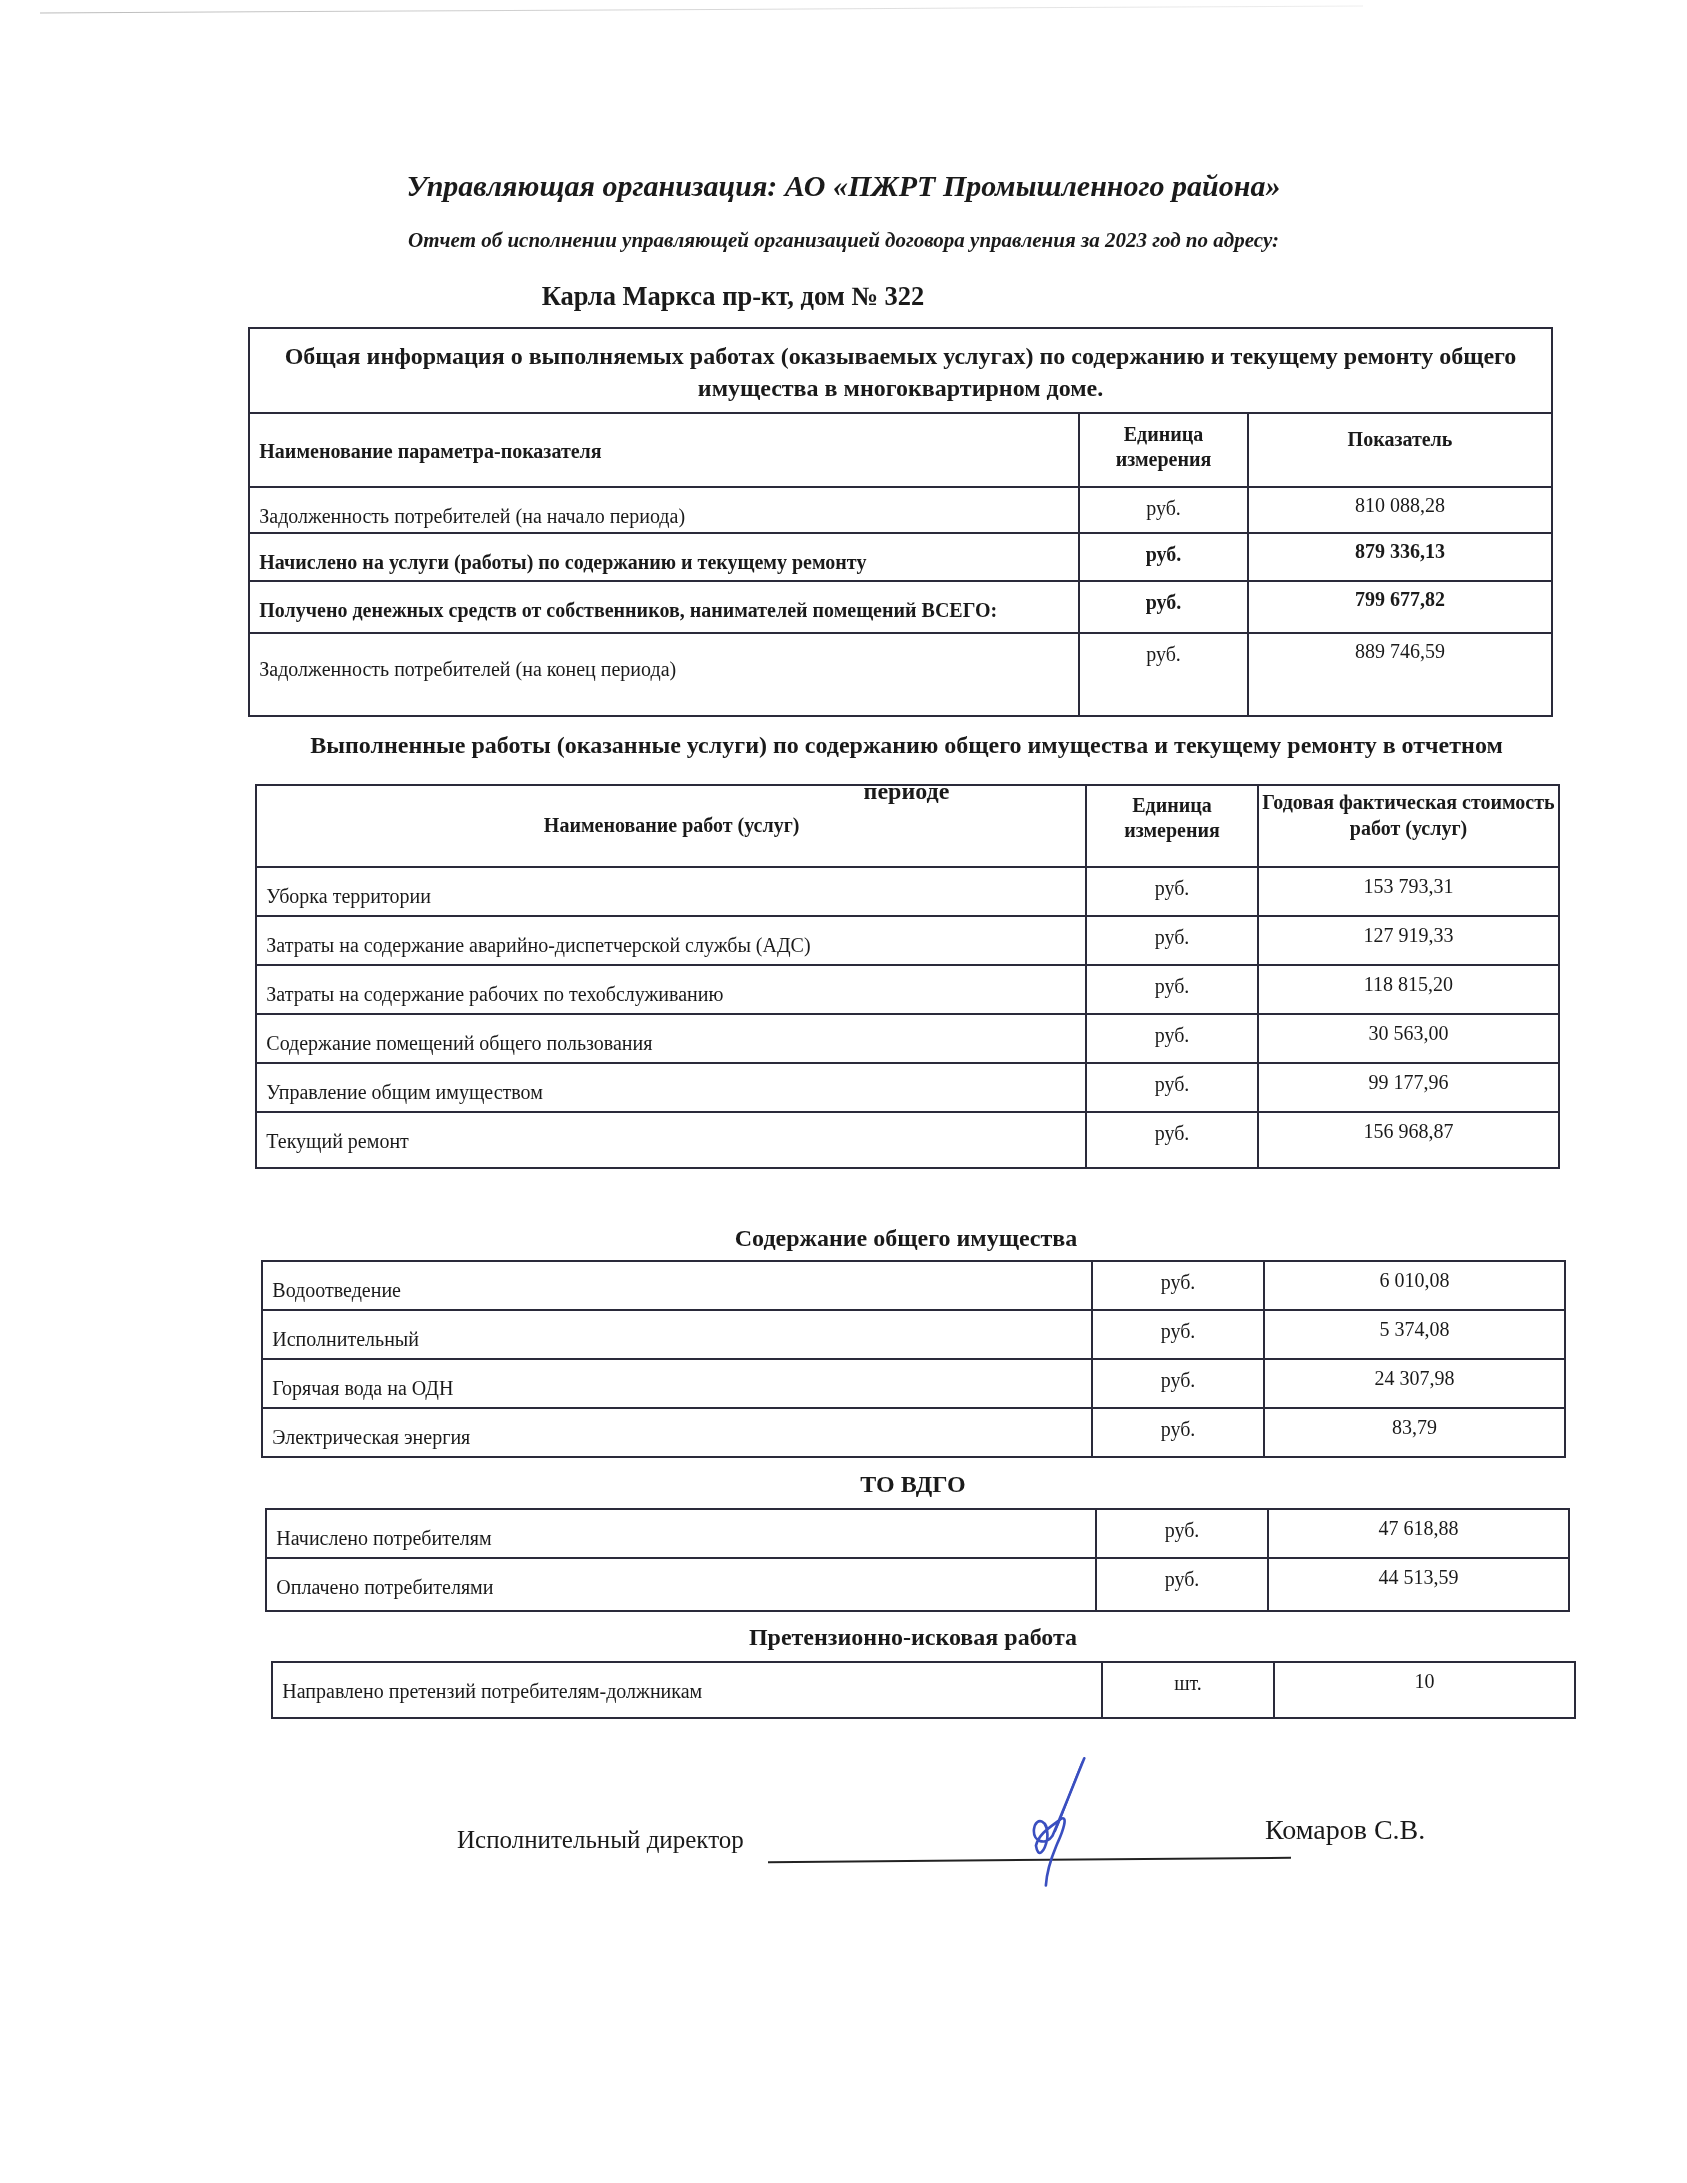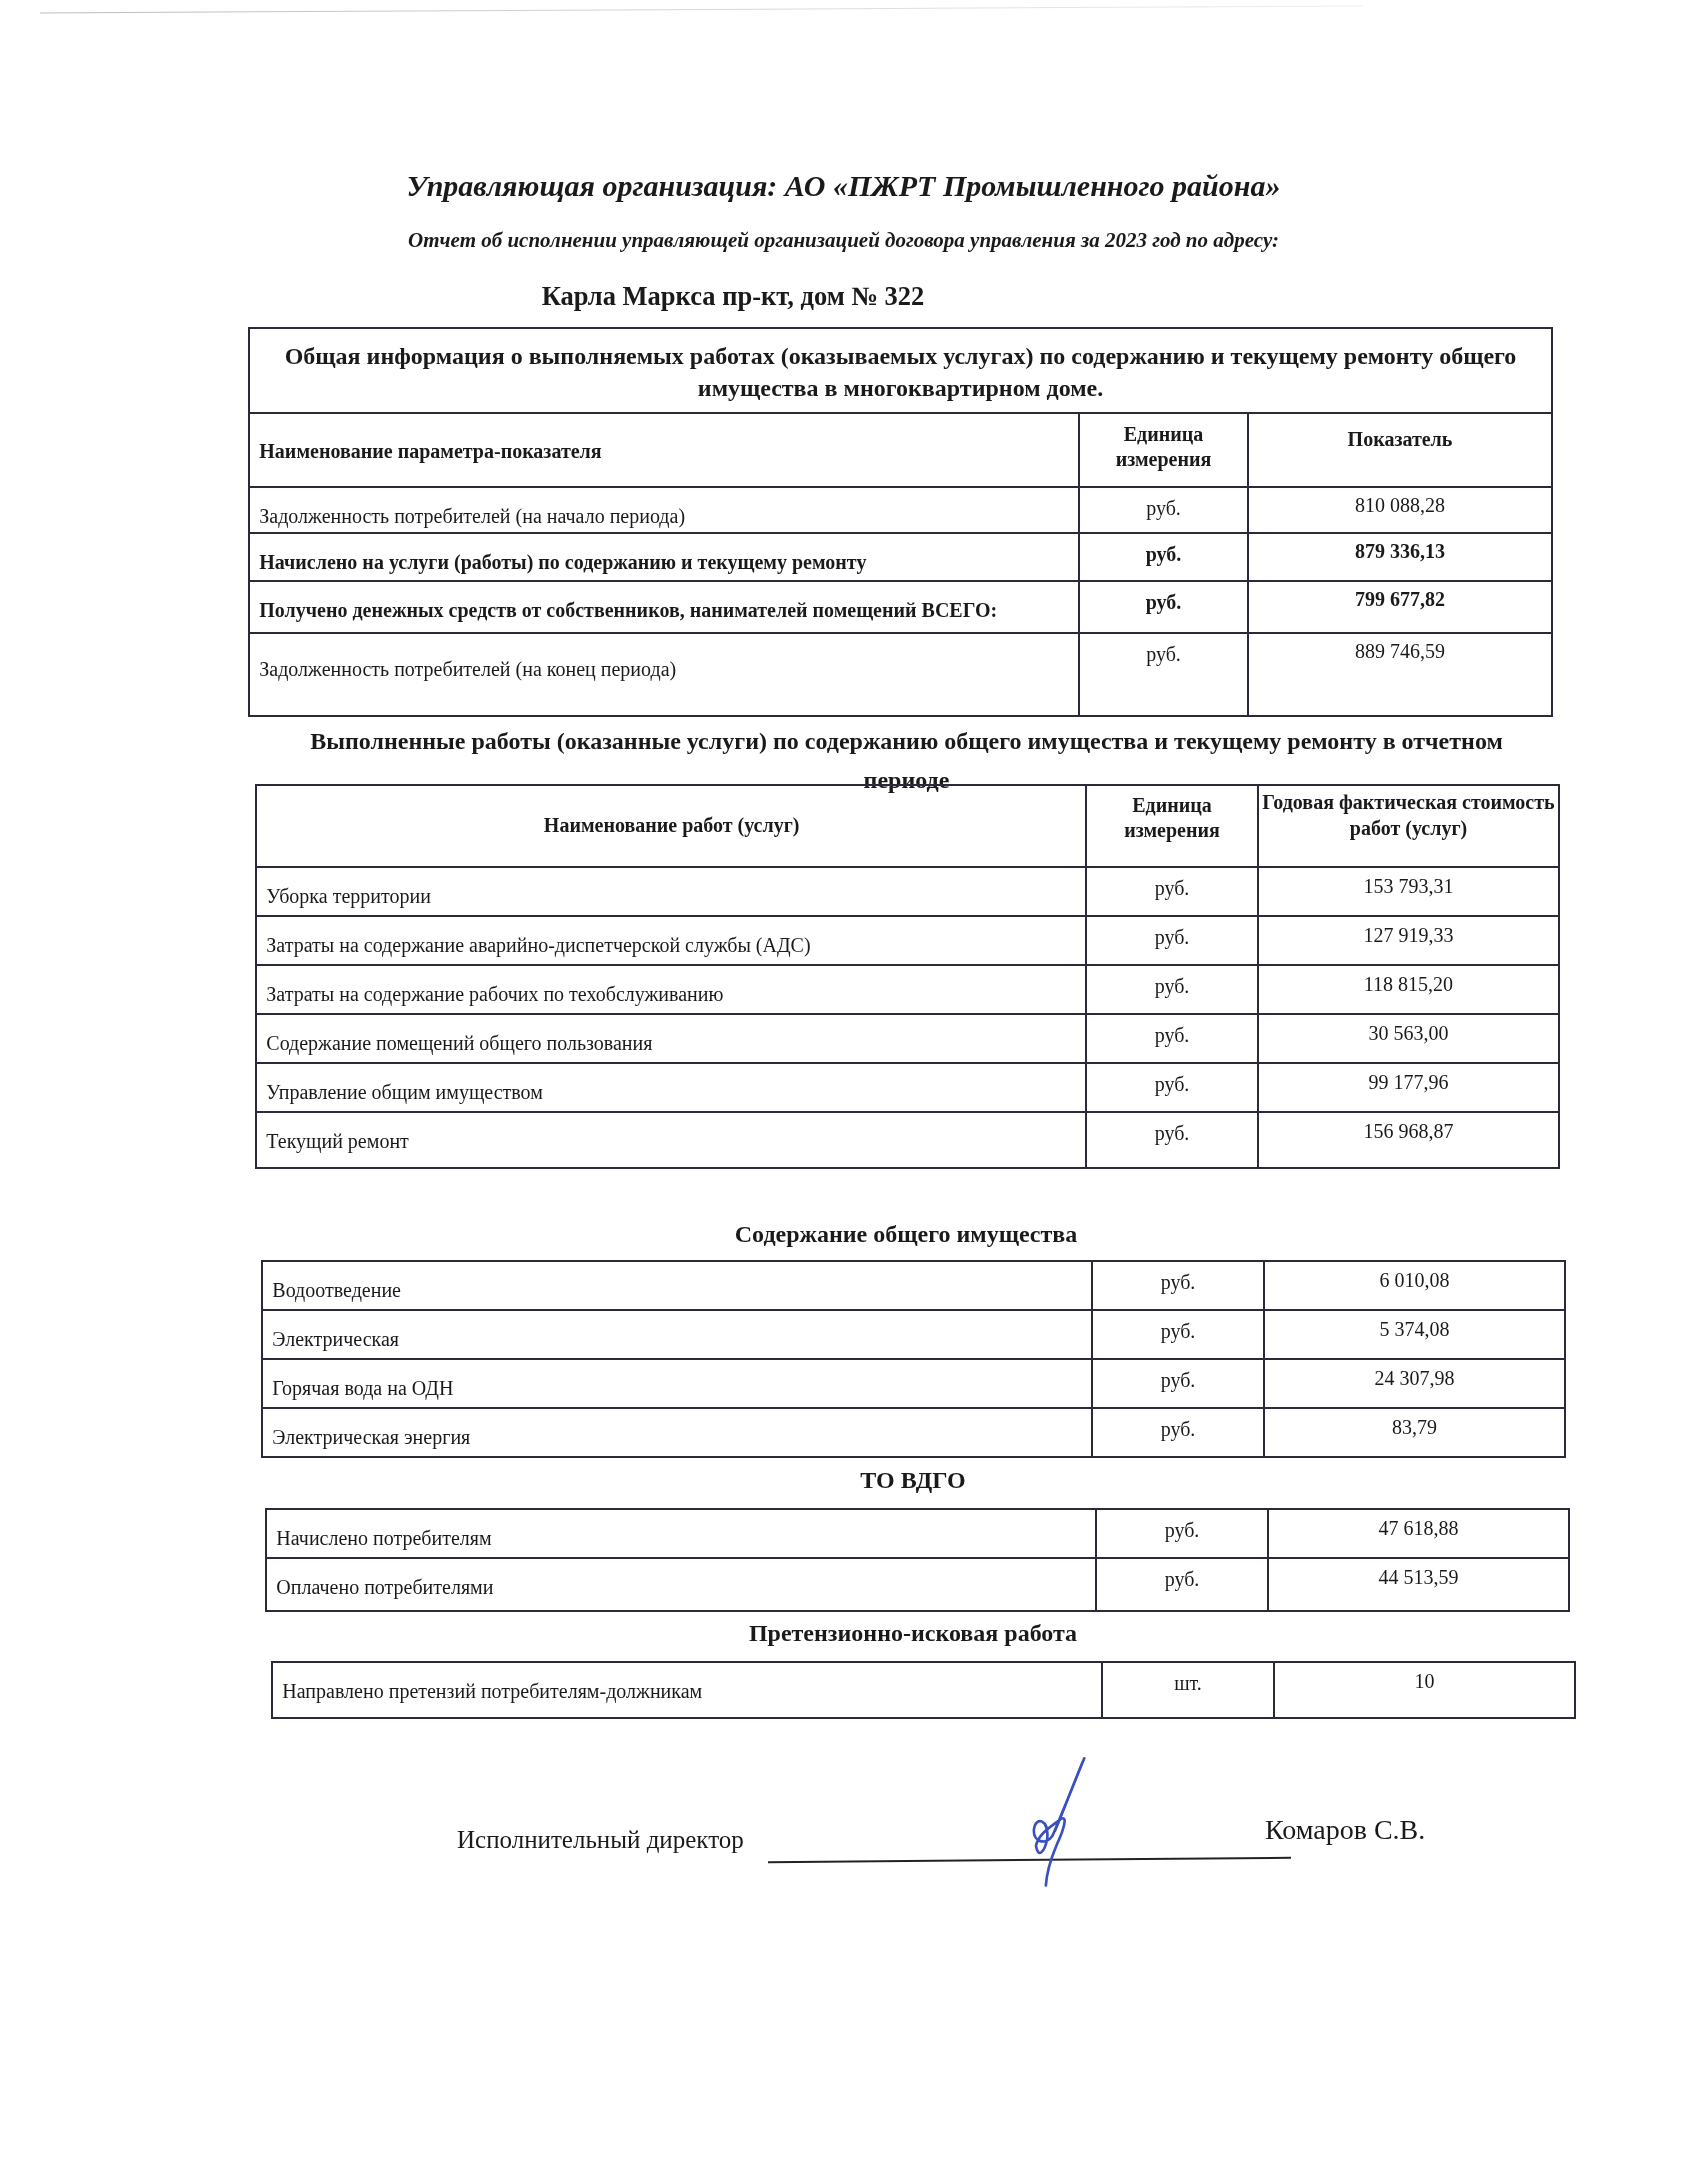--- a/index.html
+++ b/index.html
@@ -5,21 +5,21 @@
   html, body { margin: 0; padding: 0; background: #ffffff; }
   body { width: 1687px; height: 2183px; position: relative; overflow: hidden;
          font-family: "Liberation Serif", "DejaVu Serif", serif; color: #1a1a1a; }
   .scan-edge { position: absolute; left: 40px; top: 9.3px; width: 1323px; height: 1.3px;
                background: linear-gradient(90deg,#bbb,#ddd 60%,#eee); transform: rotate(-0.3deg); }
   .page { position: absolute; left: 0; top: 0; width: 1687px; height: 2183px; }
   .center-text { position: absolute; text-align: center; }
   .org-title { left: 0; width: 1687px; top: 169px; font-size: 30px; font-weight: bold; font-style: italic; }
   .report-sub { left: 0; width: 1687px; top: 228px; font-size: 21px; font-weight: bold; font-style: italic; }
   .address { left: 0; width: 1466px; top: 281px; font-size: 26.5px; font-weight: bold; }
-  .sec-heading { font-size: 24px; font-weight: bold; line-height: 39px; }
+  .sec-heading { font-size: 24px; font-weight: bold; line-height: 46px; }
 
   table.grid { position: absolute; border-collapse: collapse; table-layout: fixed; }
   table.grid td { border: 2px solid #2a2a3a; vertical-align: top; padding: 0; }
   .cell-name { font-size: 20px; padding: 17px 8px 0 9.3px !important; }
   .cell-unit { font-size: 20px; text-align: center; padding-top: 9.3px !important; }
   .cell-val { font-size: 20px; text-align: center; padding-top: 6.6px !important; }
   .bold td { font-weight: bold; }
   .hdr td { font-weight: bold; font-size: 20px; }
   .t1-title { font-size: 24px; font-weight: bold; text-align: center; padding: 10.6px 20px 8px 20px !important; line-height: 32px; }
 
@@ -132,21 +132,21 @@
         <col style="width:172px">
         <col style="width:301px">
       </colgroup>
     <tbody>
         <tr style="height:49px;">
       <td class="cell-name">Водоотведение</td>
       <td class="cell-unit">руб.</td>
       <td class="cell-val">6 010,08</td>
     </tr>
     <tr style="height:49px;">
-      <td class="cell-name">Электрическая</td>
+      <td class="cell-name">Исполнительный</td>
       <td class="cell-unit">руб.</td>
       <td class="cell-val">5 374,08</td>
     </tr>
     <tr style="height:49px;">
       <td class="cell-name">Горячая вода на ОДН</td>
       <td class="cell-unit">руб.</td>
       <td class="cell-val">24 307,98</td>
     </tr>
     <tr style="height:49px;">
       <td class="cell-name">Электрическая энергия</td>

